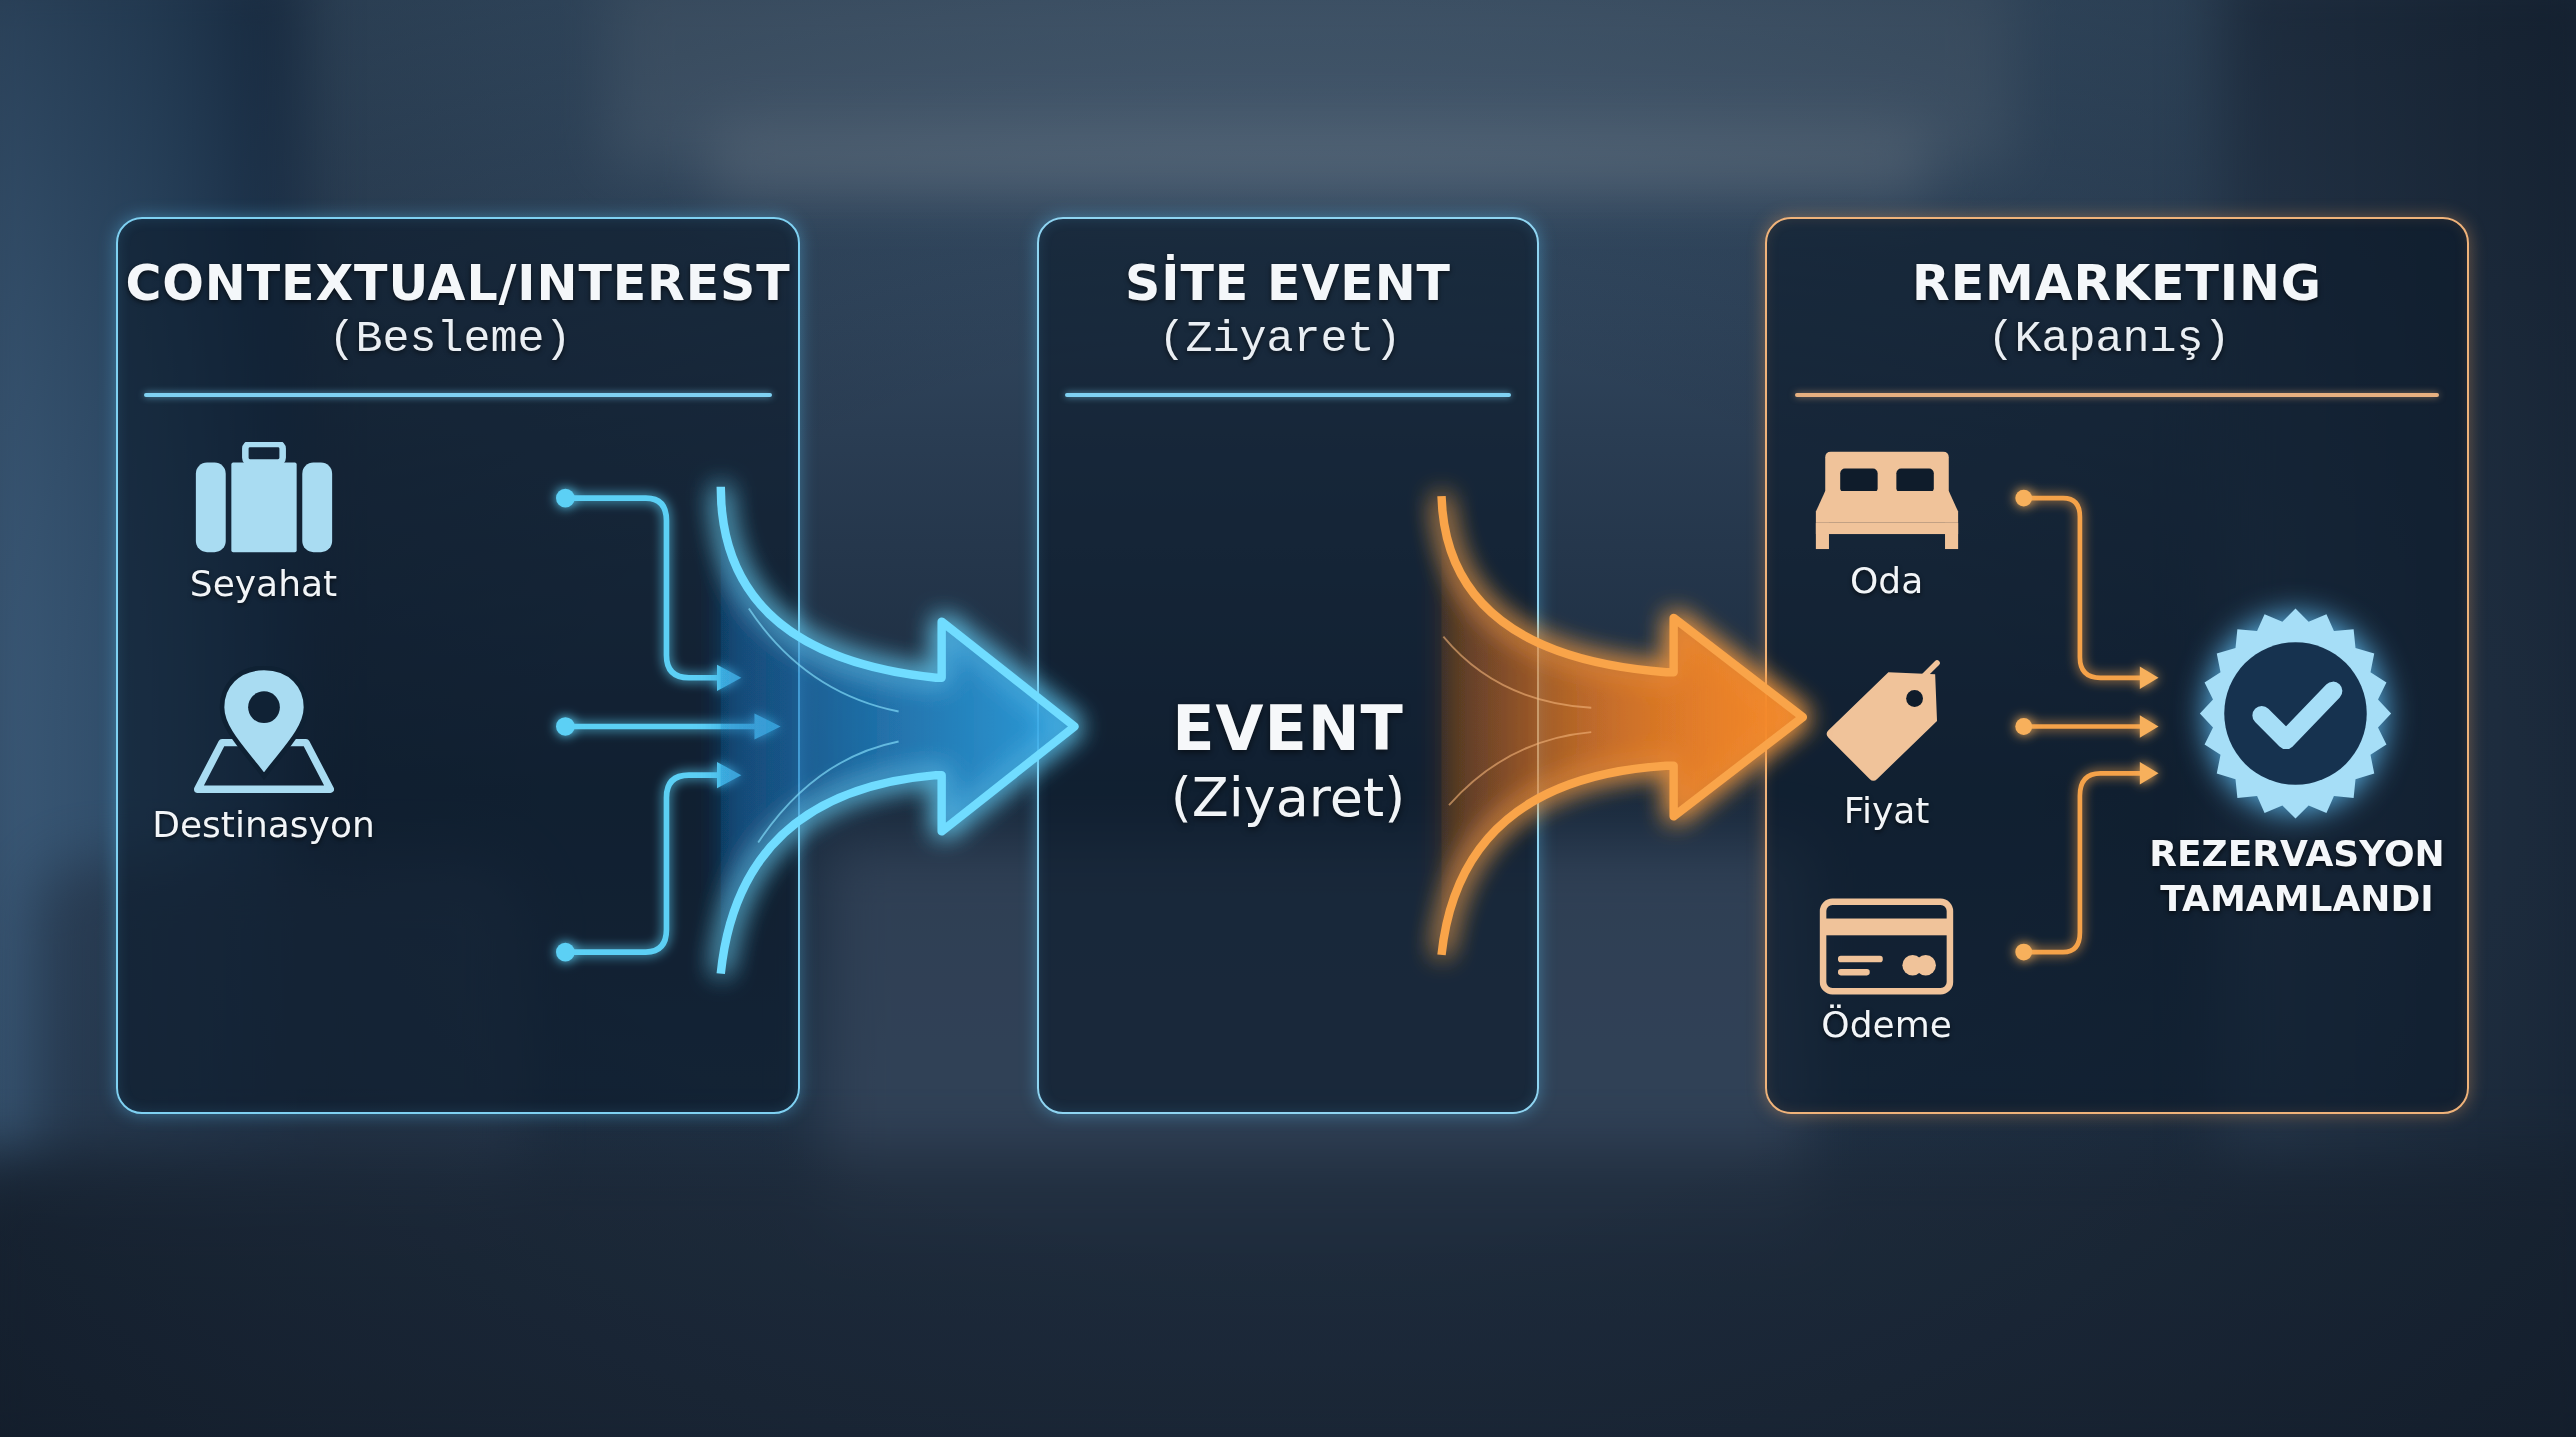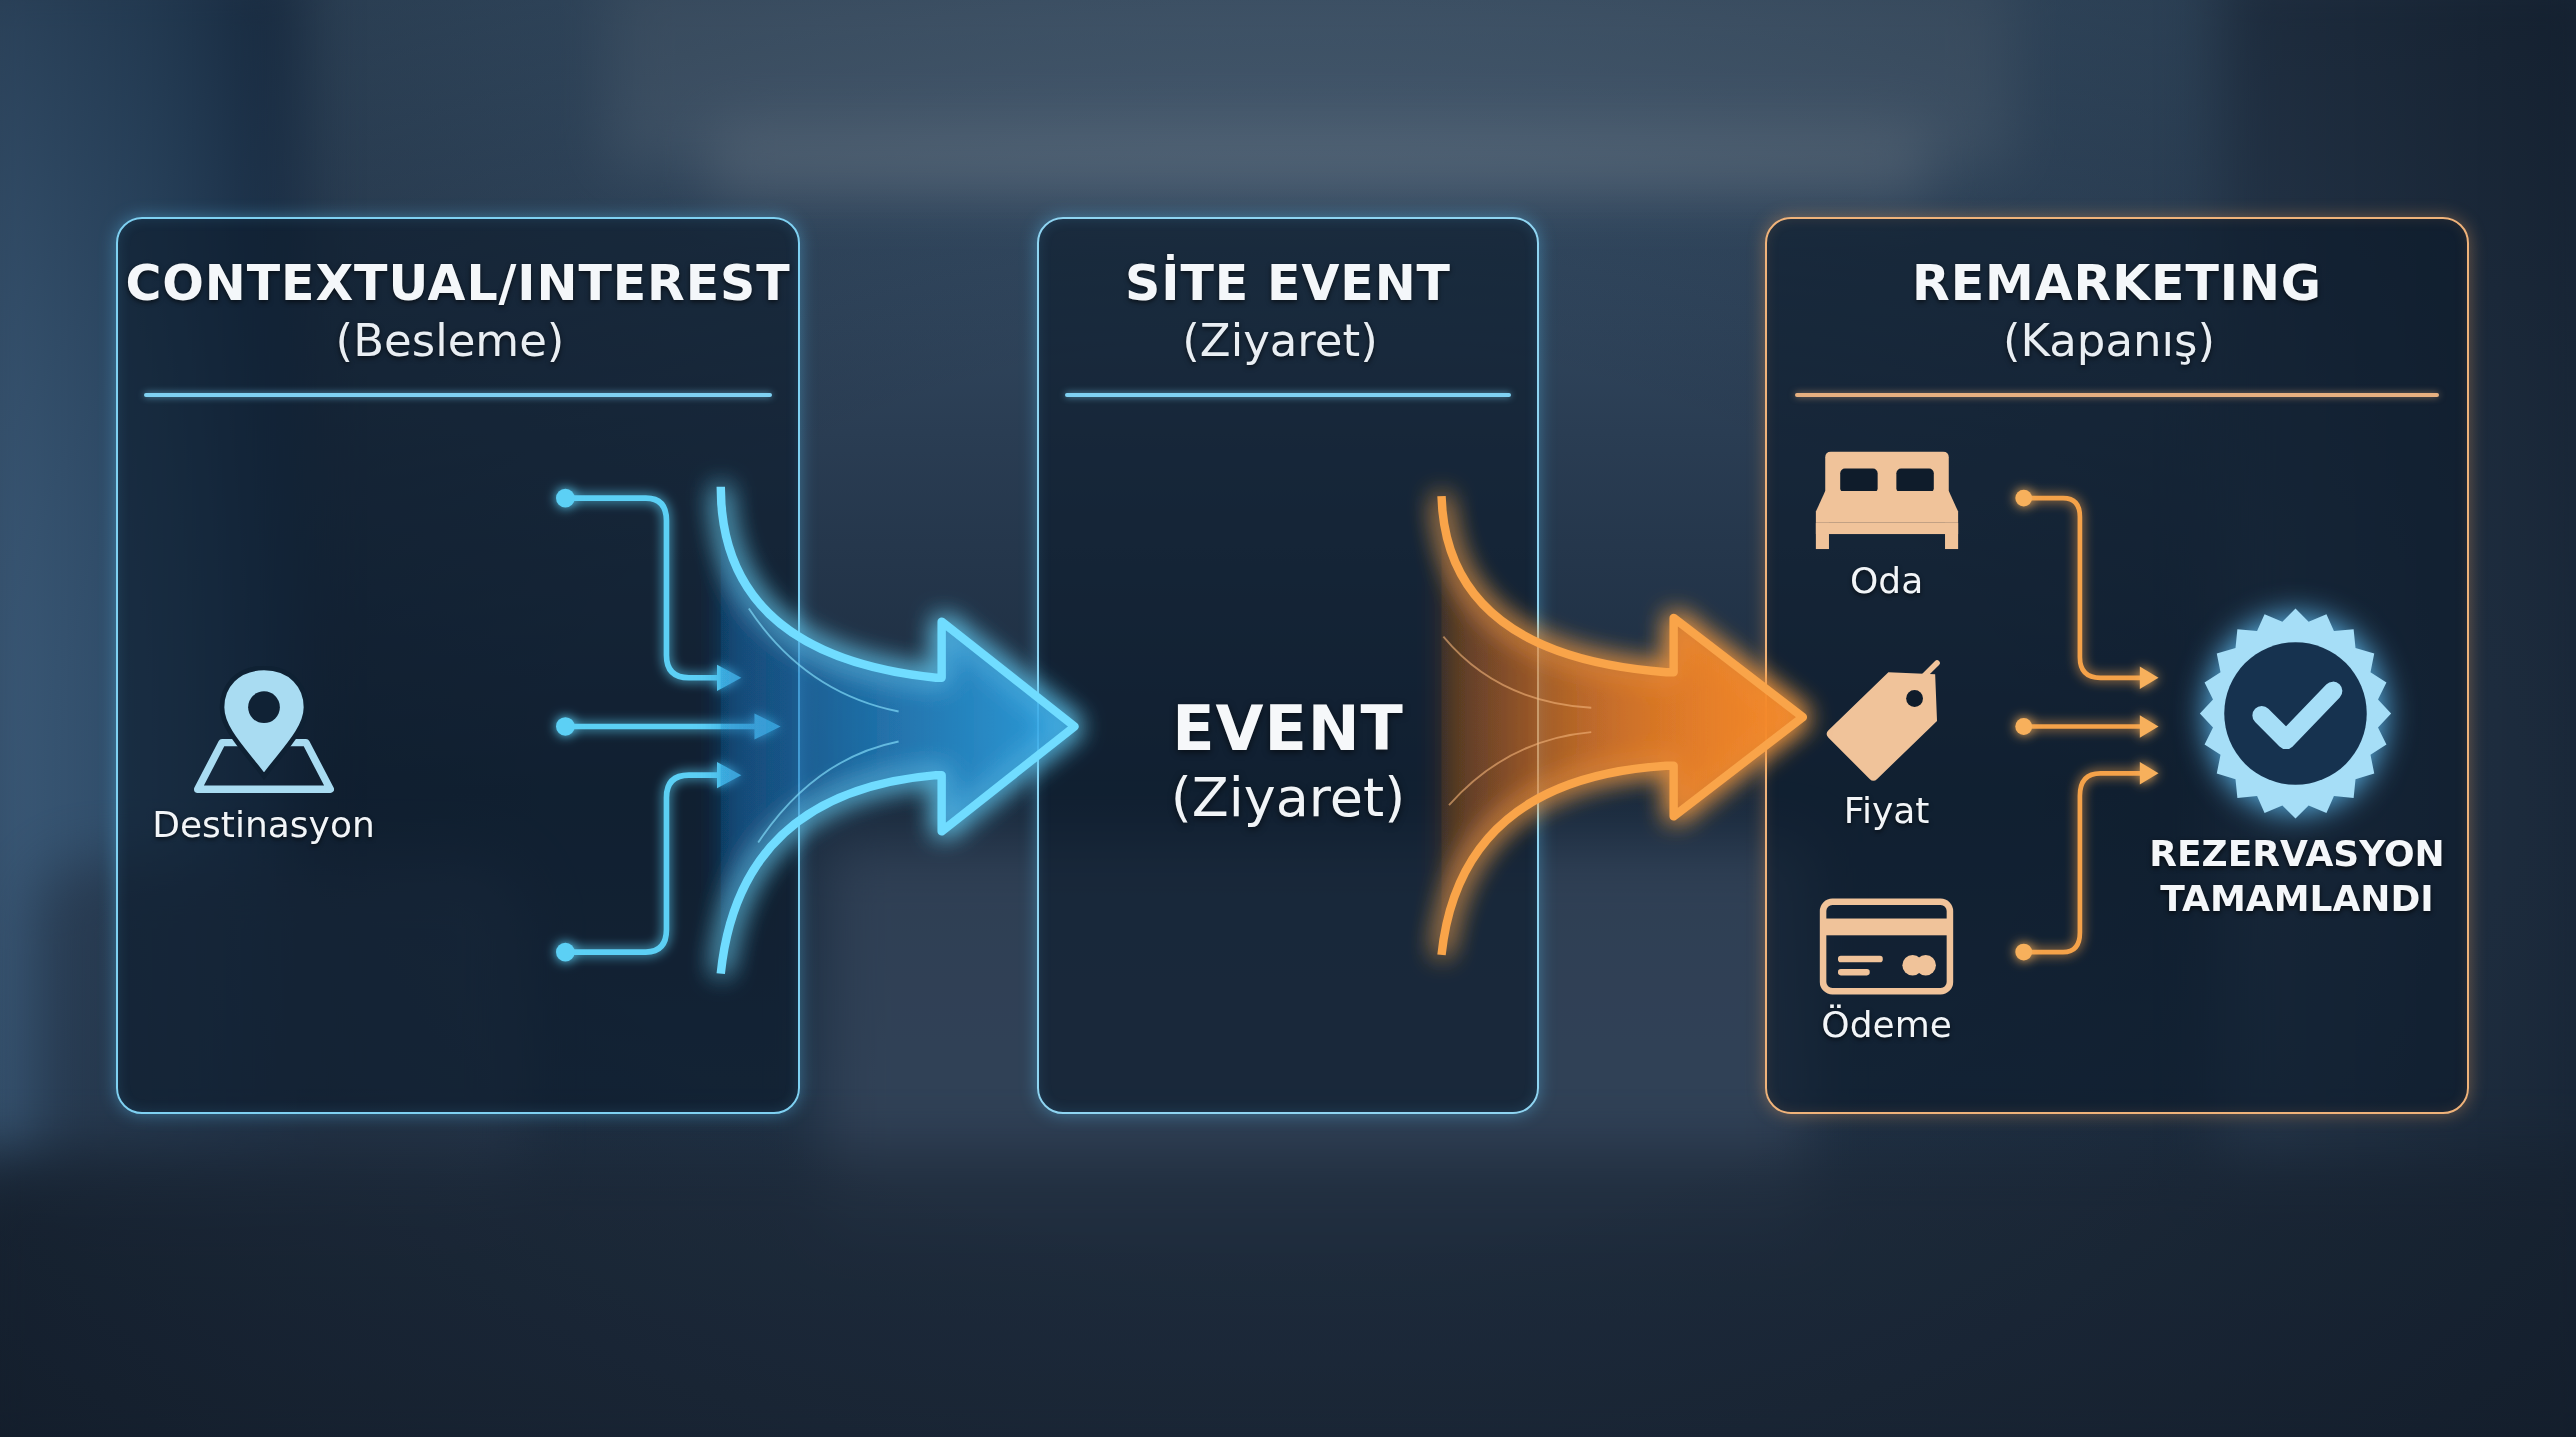--- a/index.html
+++ b/index.html
@@ -36,20 +36,21 @@
 
   .panel-title {
     position: absolute; left: 0; right: 0; top: 36px; text-align: center;
     color: #f4f7fa; font-weight: bold; font-size: 49px; letter-spacing: 0.9px;
     text-shadow: 0 1.9px 5.6px rgba(0,0,0,.6);
   }
   .panel-subtitle {
     position: absolute; left: 0; right: 16px; top: 95px; text-align: center;
     color: #e9eef3; font-size: 45px;
     text-shadow: 0 1.9px 5.6px rgba(0,0,0,.6);
+    font-family: Liberation Mono, monospace;
   }
   .panel-divider { position: absolute; top: 174px; height: 3.7px; border-radius: 1.9px; }
   .blue .panel-divider { background: #7fd1f2; box-shadow: 0 0 7.5px rgba(127,209,242,.7); }
   .orange .panel-divider { background: #e7b080; box-shadow: 0 0 7.5px rgba(231,176,128,.6); }
 
   
   .item { position: absolute; width: 243px; text-align: center; }
   .item svg { display: block; margin: 0 auto; }
   .item-label {
     display: block; margin-top: 9.4px; color: #f2f5f8; font-size: 36px;
@@ -90,20 +91,29 @@
   <div class="bg-layer bg-chair"></div>
   <div class="bg-layer bg-floor"></div>
   <div class="vignette"></div>
 </div>
 
 <div class="panel blue" id="panel-1">
   <div class="panel-title">CONTEXTUAL/INTEREST</div>
   <div class="panel-subtitle">(Besleme)</div>
   <div class="panel-divider" style="left:26px; right:26px;"></div>
 
+  <div class="item" style="left:24px; top:223px;">
+    <svg width="140" height="112" viewBox="0 0 150 120">
+      <rect x="55" y="2" width="40" height="20" rx="5" fill="none" stroke="#a9dcf2" stroke-width="7"></rect>
+      <rect x="2" y="22" width="32" height="96" rx="12" fill="#a9dcf2"></rect>
+      <rect x="40" y="22" width="70" height="96" rx="2" fill="#a9dcf2"></rect>
+      <rect x="116" y="22" width="32" height="96" rx="12" fill="#a9dcf2"></rect>
+    </svg>
+    <span class="item-label">Seyahat</span>
+  </div>
 
   <div class="item" style="left:24px; top:447px;">
     <svg width="140" height="129" viewBox="0 0 150 138">
       <polygon points="30,82 120,82 146,132 4,132" fill="none" stroke="#a9dcf2" stroke-width="8" stroke-linejoin="round"></polygon>
       <path d="M75 2 C46 2 30 22 30 44 C30 68 56 92 75 118 C94 92 120 68 120 44 C120 22 104 2 75 2 Z" fill="#a9dcf2" stroke="#0f2133" stroke-width="5"></path>
       <circle cx="75" cy="44" r="17" fill="#102235"></circle>
     </svg>
     <span class="item-label">Destinasyon</span>
   </div>
 

